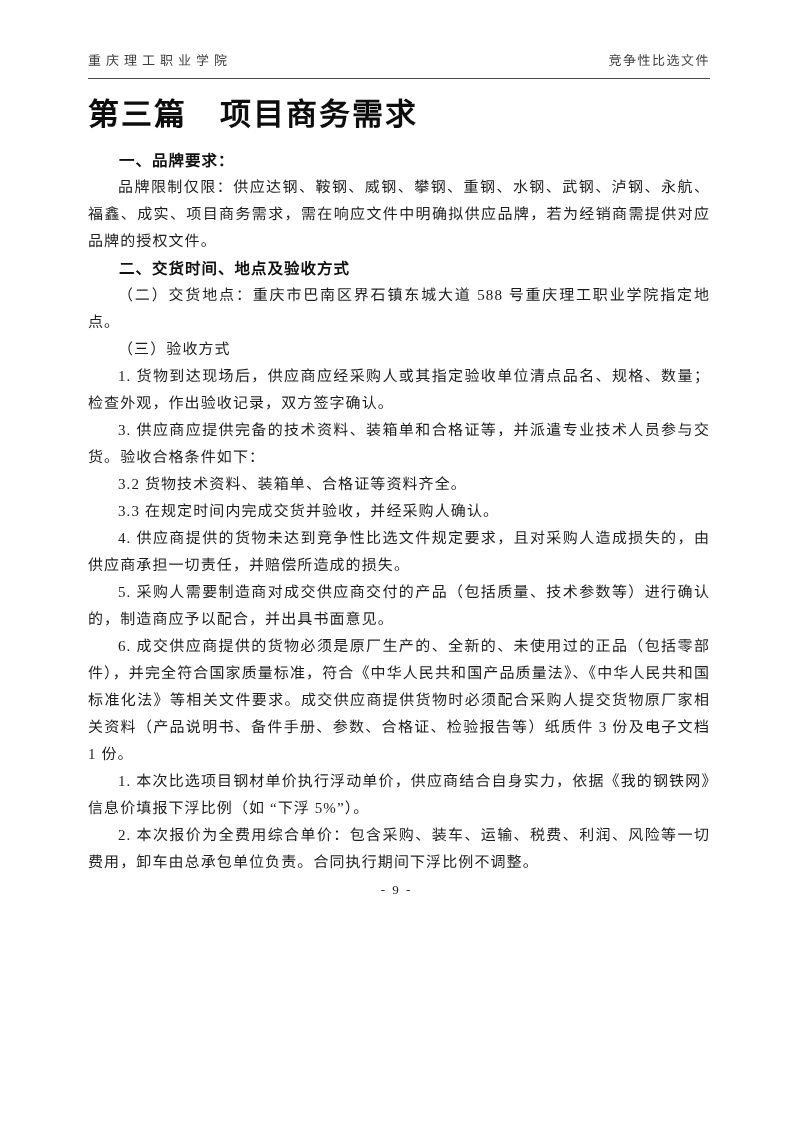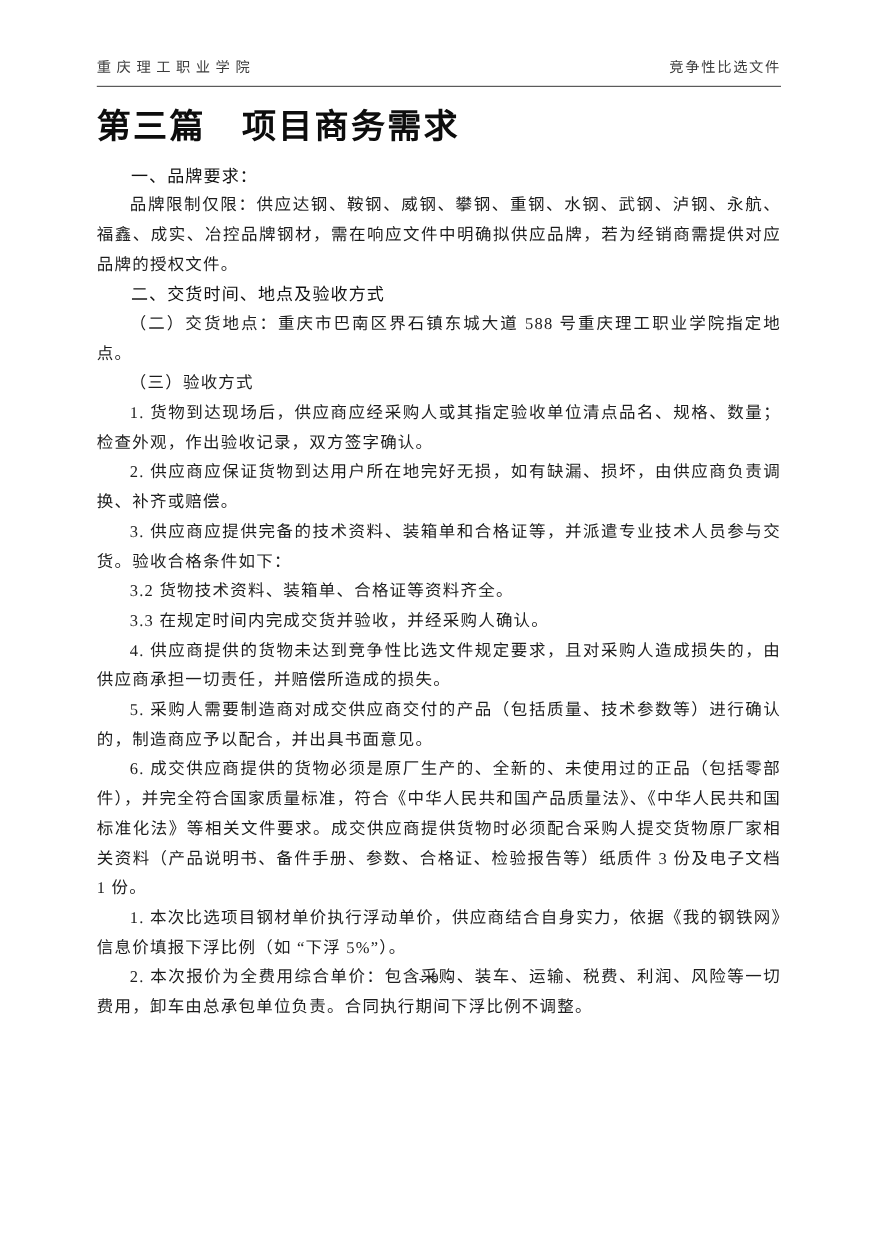--- a/index.html
+++ b/index.html
@@ -50,21 +50,21 @@
     text-align:justify;
   }
   .doc-body p,
   .doc-body h2{
     margin:0;
     padding:0;
     text-indent:2em;
   }
   .doc-body h2{
     font-family:"Liberation Sans","DejaVu Sans",sans-serif;
-    font-weight:400;
+    font-weight:700;
     font-size:15.5px;
     letter-spacing:1px;
     color:#111111;
   }
   .page-footer{
     position:absolute;
     left:0;
     right:0;
     bottom:58px;
     text-align:center;
@@ -81,27 +81,26 @@
   <header class="page-header">
     <span class="hdr-left">重庆理工职业学院</span>
     <span class="hdr-right">竞争性比选文件</span>
   </header>
 
   <h1 class="doc-title">第三篇　项目商务需求</h1>
 
   <main class="doc-body">
 
     <h2>一、品牌要求：</h2>
-    <p>品牌限制仅限：供应达钢、鞍钢、威钢、攀钢、重钢、水钢、武钢、泸钢、永航、福鑫、成实、冶控品牌钢材，需在响应文件中明确拟供应品牌，若为经销商需提供对应品牌的授权文件。</p>
+    <p>品牌限制仅限：供应达钢、鞍钢、威钢、攀钢、重钢、水钢、武钢、泸钢、永航、福鑫、成实、项目商务需求，需在响应文件中明确拟供应品牌，若为经销商需提供对应品牌的授权文件。</p>
 
     <h2>二、交货时间、地点及验收方式</h2>
     <p>（二）交货地点：重庆市巴南区界石镇东城大道 588 号重庆理工职业学院指定地点。</p>
     <p>（三）验收方式</p>
     <p>1. 货物到达现场后，供应商应经采购人或其指定验收单位清点品名、规格、数量；检查外观，作出验收记录，双方签字确认。</p>
-    <p>2. 供应商应保证货物到达用户所在地完好无损，如有缺漏、损坏，由供应商负责调换、补齐或赔偿。</p>
     <p>3. 供应商应提供完备的技术资料、装箱单和合格证等，并派遣专业技术人员参与交货。验收合格条件如下：</p>
     <p>3.2 货物技术资料、装箱单、合格证等资料齐全。</p>
     <p>3.3 在规定时间内完成交货并验收，并经采购人确认。</p>
     <p>4. 供应商提供的货物未达到竞争性比选文件规定要求，且对采购人造成损失的，由供应商承担一切责任，并赔偿所造成的损失。</p>
     <p>5. 采购人需要制造商对成交供应商交付的产品（包括质量、技术参数等）进行确认的，制造商应予以配合，并出具书面意见。</p>
     <p>6. 成交供应商提供的货物必须是原厂生产的、全新的、未使用过的正品（包括零部件），并完全符合国家质量标准，符合《中华人民共和国产品质量法》、《中华人民共和国标准化法》等相关文件要求。成交供应商提供货物时必须配合采购人提交货物原厂家相关资料（产品说明书、备件手册、参数、合格证、检验报告等）纸质件 3 份及电子文档 1 份。</p>
 
     <p>1. 本次比选项目钢材单价执行浮动单价，供应商结合自身实力，依据《我的钢铁网》信息价填报下浮比例（如 “下浮 5%”）。</p>
     <p>2. 本次报价为全费用综合单价：包含采购、装车、运输、税费、利润、风险等一切费用，卸车由总承包单位负责。合同执行期间下浮比例不调整。</p>
 

